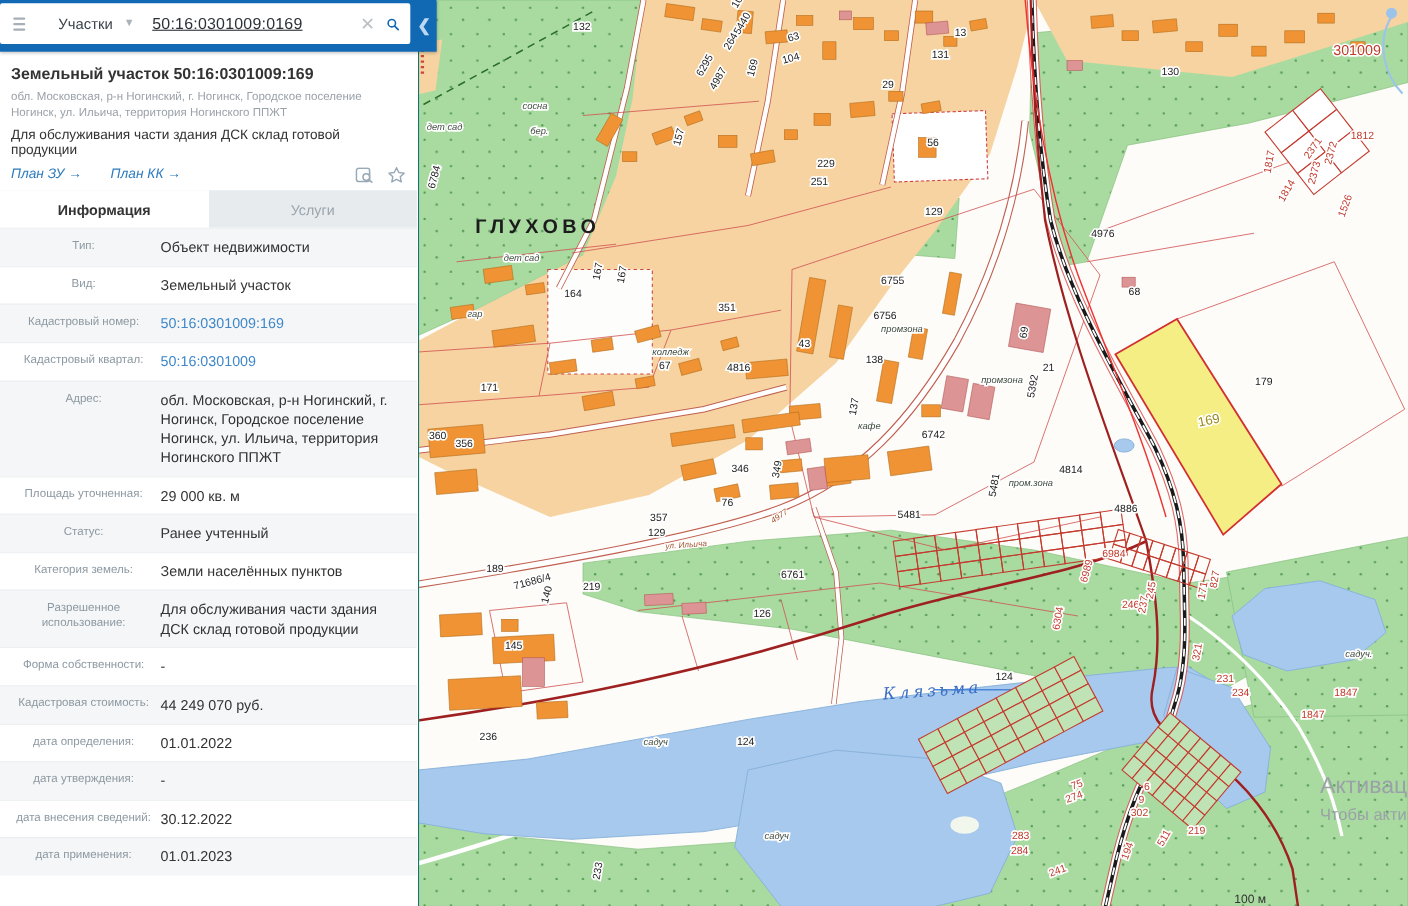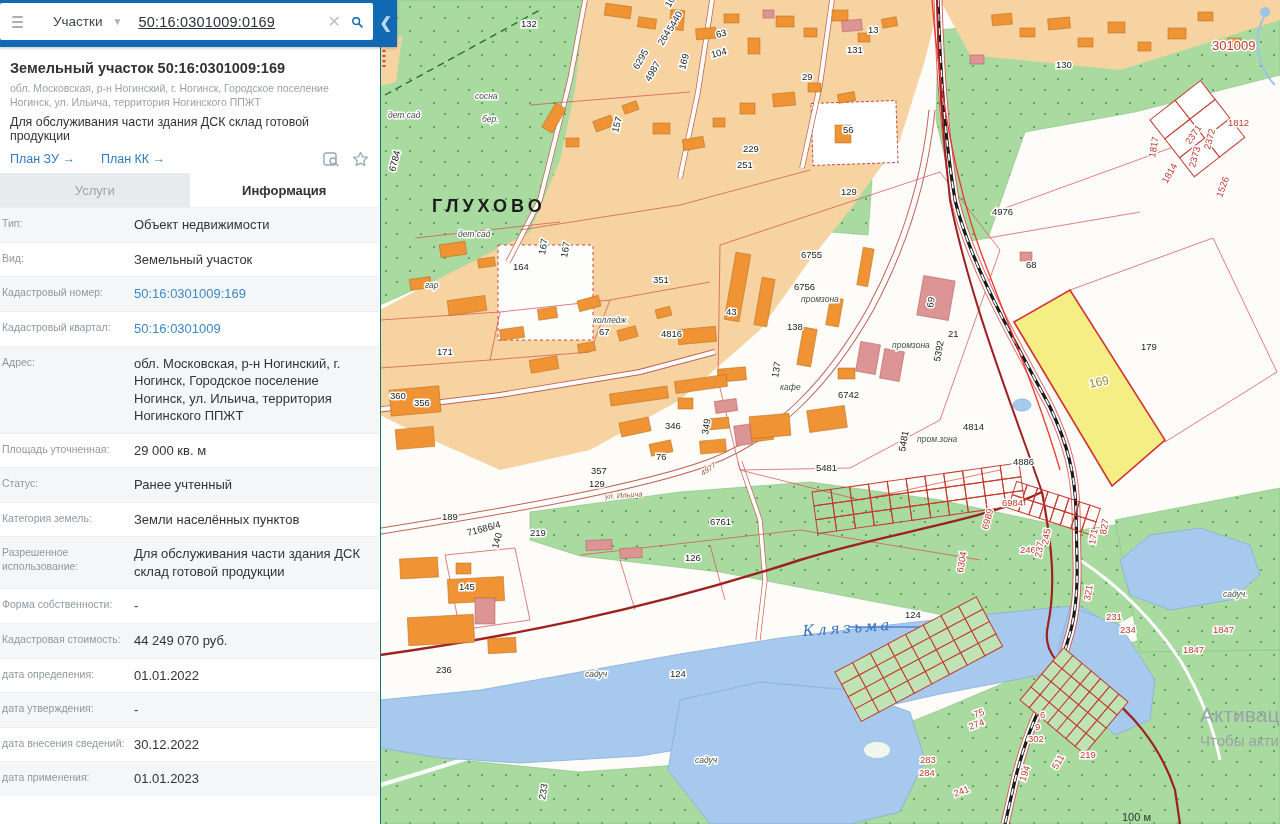--- a/index.html
+++ b/index.html
@@ -17,29 +17,29 @@
   #catchev{margin-left:10px;color:#aab3ba;font-size:10px;cursor:pointer;}
   #query{margin-left:14px;font-size:14.5px;color:#2b3238;letter-spacing:.2px;flex:1;border:none;outline:none;
     font-family:"Liberation Sans",sans-serif;background:transparent;text-decoration:underline;}
   #clear{color:#b9c0c6;font-size:16px;margin-right:10px;cursor:pointer;}
   #mag{margin-right:10px;cursor:pointer;}
   #collapse{position:absolute;right:5px;top:14px;color:#bcd7ef;font-size:15px;font-weight:bold;cursor:pointer;}
   #card{position:absolute;left:0;top:47px;width:379px;}
   #title{margin:13px 10px 0 10px;font-size:14.5px;font-weight:bold;color:#333;}
   #addr{margin:5px 10px 0 10px;font-size:10.5px;color:#9aa2a9;line-height:1.35;}
   #purpose{margin:6px 10px 0 10px;font-size:12.4px;color:#333;}
-  #linksrow{margin:8px 10px 6px 10px;display:flex;align-items:center;}
+  #linksrow{margin:8px 10px 6px 10px;display:flex;font-style:italic;}
   .plink{font-size:12.5px;color:#2e7cbe;margin-right:26px;text-decoration:none;cursor:pointer;}
   #miniicons{margin-left:auto;display:flex;gap:12px;align-items:center;}
   #tabs{display:flex;height:34px;background:#e7ebee;margin-top:2px;}
   .tab{flex:1;display:flex;align-items:center;justify-content:center;font-size:13px;color:#9aa5ad;cursor:pointer;}
   .tab.active{background:#fff;color:#333;font-weight:bold;}
   #rows .row{display:flex;border-top:1px solid #eceff1;}
   #rows .row:nth-child(odd){background:#f5f6f7;}
-  .rlabel{width:124px;flex:0 0 124px;padding:9px 4px 9px 2px;font-size:10.5px;color:#8d99a2;line-height:1.3;}
+  .rlabel{width:124px;flex:0 0 124px;padding:9px 4px 9px 14px;font-size:10.5px;color:#8d99a2;line-height:1.3;text-align:center;}
   .rvalue{flex:1;padding:8px 12px 8px 4px;font-size:13px;color:#333;line-height:1.35;}
   .rvalue.link{color:#3f87c9;cursor:pointer;}
   
   #map{position:absolute;left:380px;top:0;width:900px;height:824px;overflow:hidden;background:#fdfcf9;}
   #watermark{position:absolute;left:1200px;top:703px;z-index:50;color:#9aa1a7;white-space:nowrap;}
   #wm1{font-size:21px;} #wm2{font-size:15px;margin-top:5px;}
   
   text.ml{font-family:"Liberation Sans",sans-serif;paint-order:stroke;stroke:#ffffff;stroke-width:3px;}
   text.n{font-size:9.5px;fill:#222;}
   text.nr{font-size:9.5px;fill:#c03a2b;}
@@ -67,22 +67,22 @@
           <rect x="1" y="1" width="12" height="12" rx="2" fill="none" stroke="#98a8b5" stroke-width="1.4"></rect>
           <circle cx="10" cy="9" r="3" fill="#fff" stroke="#98a8b5" stroke-width="1.4"></circle>
           <line x1="12.5" y1="11.5" x2="15.5" y2="14" stroke="#98a8b5" stroke-width="1.4"></line>
         </svg>
         <svg width="17" height="16" viewBox="0 0 17 16">
           <path d="M8.5 1.5 L10.6 5.8 L15.4 6.4 L11.9 9.7 L12.8 14.4 L8.5 12.1 L4.2 14.4 L5.1 9.7 L1.6 6.4 L6.4 5.8 Z" fill="none" stroke="#98a8b5" stroke-width="1.3" stroke-linejoin="round"></path>
         </svg>
       </span>
     </div>
     <div id="tabs">
+        <div class="tab active">Информация</div>
         <div class="tab">Услуги</div>
-        <div class="tab active">Информация</div>
       </div>
     <div id="rows">
         <div class="row">
           <div class="rlabel">Тип:</div>
           <div class="rvalue">Объект недвижимости</div>
         </div>
         <div class="row">
           <div class="rlabel">Вид:</div>
           <div class="rvalue">Земельный участок</div>
         </div>

